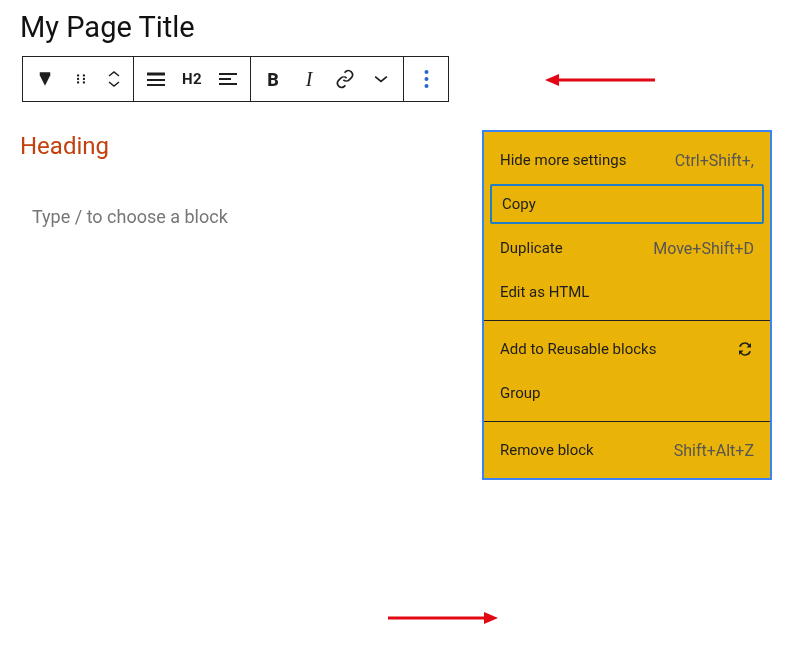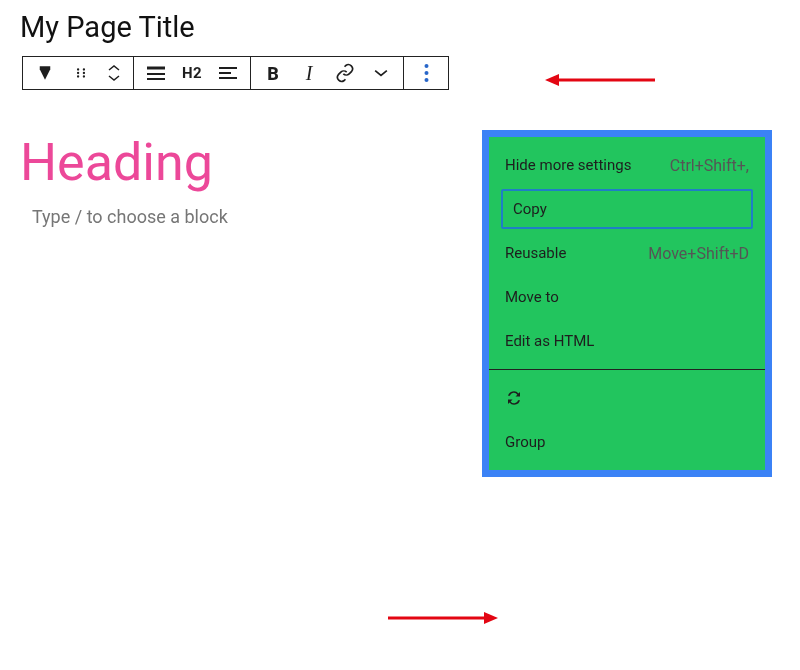--- a/index.html
+++ b/index.html
@@ -27,21 +27,21 @@
     position: absolute;
     left: 22px;
     top: 56px;
     display: flex;
     background: #fff;
   }
   .tgroup {
     display: flex;
     align-items: center;
     border: 1px solid #222;
-    height: 34px;
+    height: 46px;
     padding: 0 4px;
     margin-left: -1px;
   }
   .tgroup:first-child { margin-left: 0; }
   .tbtn {
     width: 36px;
     height: 44px;
     display: flex;
     align-items: center;
     justify-content: center;
@@ -53,57 +53,57 @@
   .bold { font-weight: 800; font-size: 18px; }
   .italic { font-style: italic; font-family: Georgia, serif; font-size: 20px; font-weight: 500; }
   .updown { width: 30px; flex-direction: column; gap: 2px; }
   .dots { color: #2866c9; }
 
   
   .heading {
     position: absolute;
     left: 20px;
     top: 132px;
-    font-size: 52px;
+    font-size: 24px;
     font-weight: 400;
-    color: #ec4899;
+    color: #c2410c;
   }
   .placeholder {
     position: absolute;
     left: 20px;
     top: 206px;
     font-size: 18px;
     color: #767676;
     margin-left: 12px;
   }
 
   
   .dropdown {
     position: absolute;
     left: 482px;
     top: 130px;
     width: 290px;
-    border: 7px solid #3b82f6;
-    background: #22c55e;
+    border: 2px solid #3b82f6;
+    background: #eab308;
     font-size: 15px;
   }
   .ddsection { padding: 6px 0; }
   .ddsection + .ddsection { border-top: 1px solid #222; }
   .dditem {
     display: flex;
     align-items: center;
     justify-content: space-between;
     height: 44px;
     padding: 0 16px;
     cursor: pointer;
   }
   .dditem.selected {
     border: 2px solid #1f7ec7;
     border-radius: 2px;
-    margin: 2px 12px;
+    margin: 2px 6px;
     padding: 0 10px;
     height: 40px;
   }
   .ddshort { color: #555; font-size: 16px; }
   .dditem svg { flex-shrink: 0; }
 
   
   .arrow1 {
     position: absolute;
     left: 545px;
@@ -197,38 +197,42 @@
 <div class="dropdown">
   <div class="ddsection">
     <div class="dditem">
       <span>Hide more settings</span>
       <span class="ddshort">Ctrl+Shift+,</span>
     </div>
     <div class="dditem selected">
       <span>Copy</span>
     </div>
     <div class="dditem">
-      <span>Reusable</span>
+      <span>Duplicate</span>
       <span class="ddshort">Move+Shift+D</span>
     </div>
     <div class="dditem">
-      <span>Move to</span>
-    </div>
-    <div class="dditem">
       <span>Edit as HTML</span>
     </div>
   </div>
   <div class="ddsection">
     <div class="dditem">
+      <span>Add to Reusable blocks</span>
       <svg width="18" height="18" viewBox="0 0 24 24">
           <path d="M4 9a8 8 0 0 1 14-3l2-2v6h-6l2.5-2.5A5.5 5.5 0 0 0 6.5 9M20 15a8 8 0 0 1-14 3l-2 2v-6h6l-2.5 2.5A5.5 5.5 0 0 0 17.5 15" fill="currentColor"></path>
         </svg>
     </div>
     <div class="dditem">
       <span>Group</span>
+    </div>
+  </div>
+  <div class="ddsection">
+    <div class="dditem">
+      <span>Remove block</span>
+      <span class="ddshort">Shift+Alt+Z</span>
     </div>
   </div>
 </div>
 
 <svg class="arrow1" width="110" height="20">
   <line x1="110" y1="10" x2="12" y2="10" stroke="#e30613" stroke-width="3"></line>
   <polygon points="0,10 14,4 14,16" fill="#e30613"></polygon>
 </svg>
 <svg class="arrow2" width="110" height="20">
   <line x1="0" y1="10" x2="98" y2="10" stroke="#e30613" stroke-width="3"></line>

